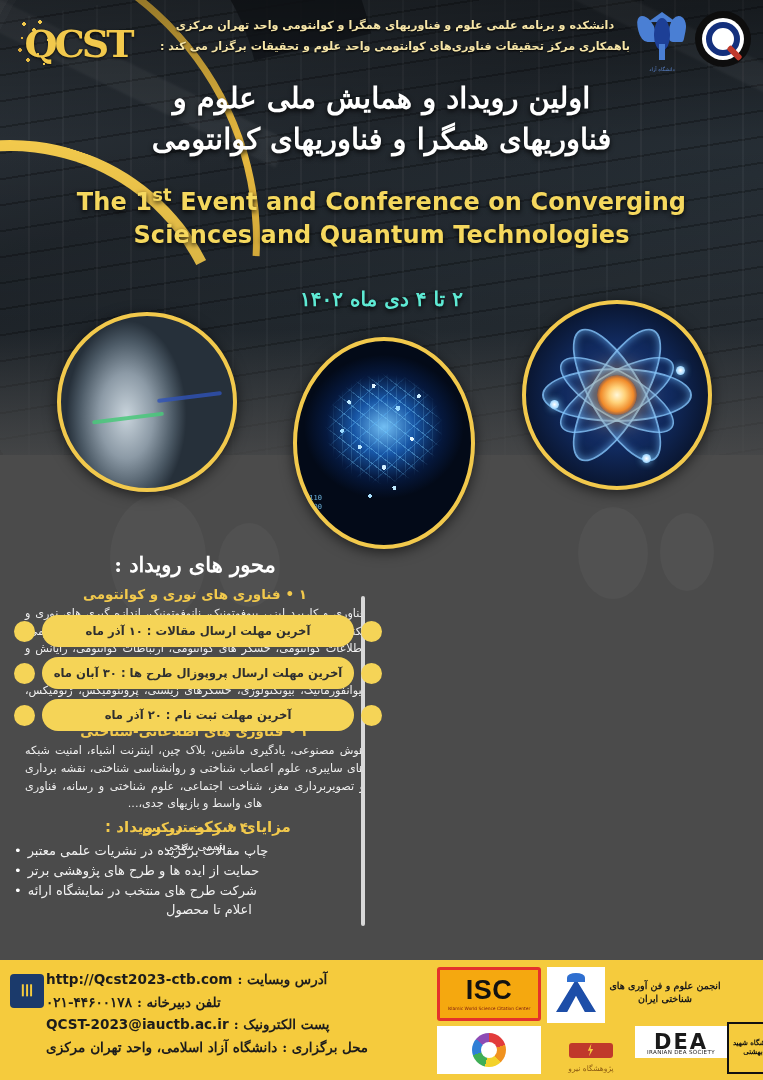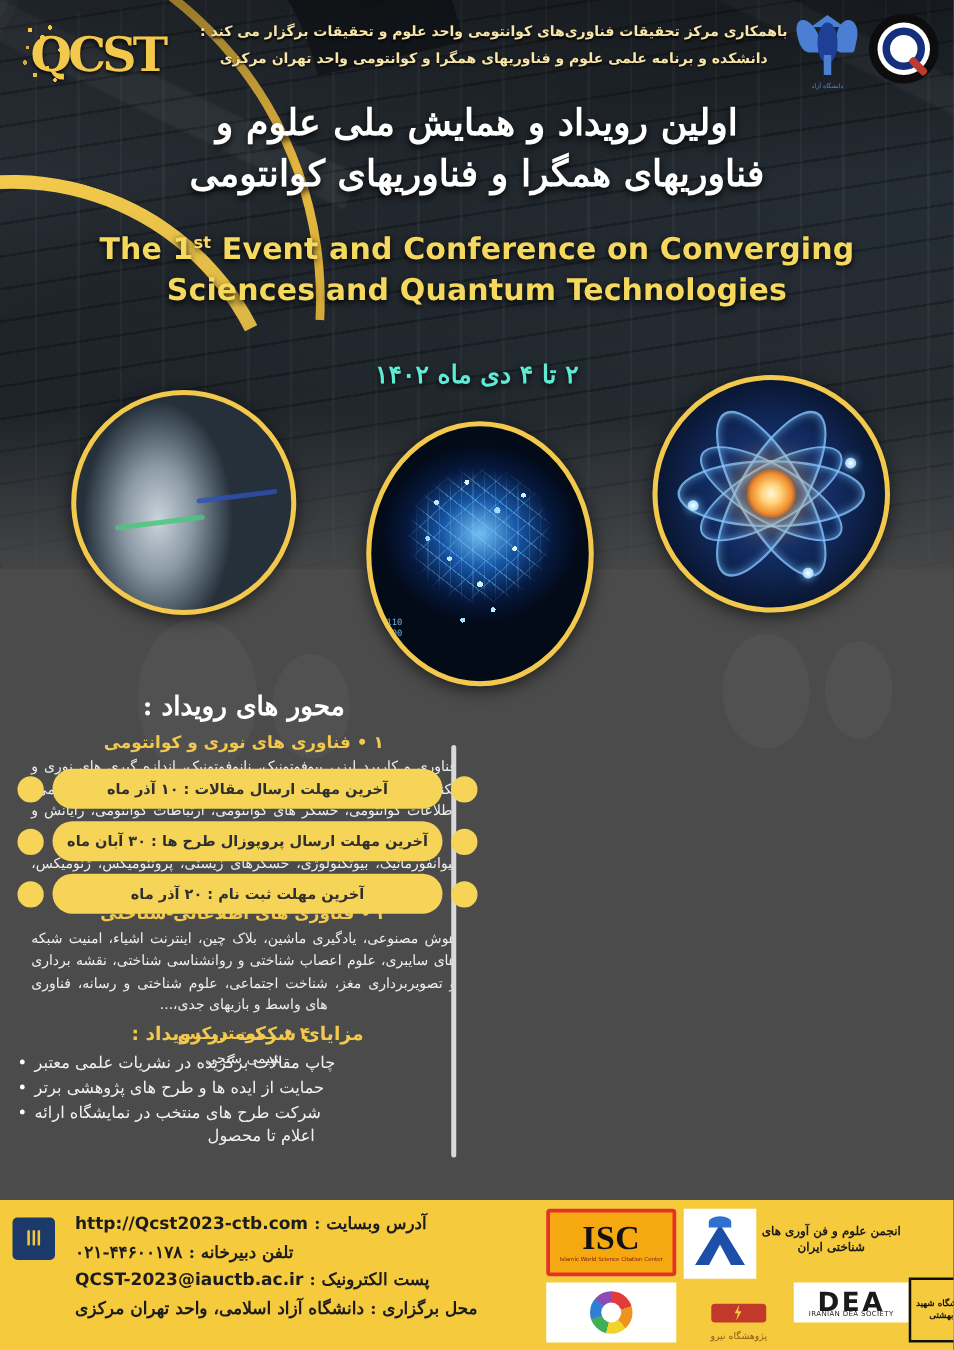--- a/index.html
+++ b/index.html
@@ -93,21 +93,21 @@
     color:#ffffff; direction:rtl; line-height:1.42;
     font-size:29px; font-weight:bold; text-shadow:0 2px 5px rgba(0,0,0,.85);
     font-family:"DejaVu Serif","Liberation Serif",serif;
   }
   .title-en{
     position:absolute; top:183px; left:0; width:763px; text-align:center; z-index:9;
     color:#f5d85e; direction:ltr; line-height:1.38;
     font-size:24px; font-weight:bold; text-shadow:0 2px 5px rgba(0,0,0,.9);
     letter-spacing:.1px;
   }
-  .title-en sup{font-size:13px; vertical-align:super;}
+  .title-en sup{font-size:18px; vertical-align:super;}
   .date-fa{
     position:absolute; top:287px; left:0; width:763px; text-align:center; z-index:9;
     color:#5eead4; direction:rtl; font-size:20px; font-weight:bold;
     text-shadow:0 2px 5px rgba(0,0,0,.9);
     font-family:"DejaVu Serif","Liberation Serif",serif;
   }
 
   
   .circ{position:absolute; border-radius:50%; border:4px solid #f2c94c; overflow:hidden; z-index:10;
     box-shadow:0 3px 14px rgba(0,0,0,.6);}
@@ -192,21 +192,21 @@
   .ben-cont{color:#f2f2f2; font-size:13px; line-height:1.52; text-align:center; padding-left:22px;}
 
   
   .footer{position:absolute; bottom:0; left:0; width:763px; height:120px; background:#f5cb3d; z-index:20;
     display:flex; align-items:stretch;}
   .f-logos{width:336px; position:relative; padding:4px 6px;}
   .lg{position:absolute; background:#fff; display:flex; align-items:center; justify-content:center; overflow:hidden;}
   .isc{left:10px; top:7px; width:104px; height:54px; background:#e4322b; border-radius:3px; flex-direction:column; padding:3px;}
   .isc .inner{width:100%; height:100%; background:#f5a80f; display:flex; flex-direction:column; align-items:center; justify-content:center;}
   .isc .big{font-size:27px; font-weight:bold; color:#111; letter-spacing:.5px; line-height:1;
-    font-family:Liberation Serif, serif;}
+    font-family:Liberation Sans, sans-serif;}
   .isc .small{font-size:4.4px; color:#7a1713; margin-top:2px;}
   .cogn{left:120px; top:7px; width:58px; height:56px;}
   .cogn .tri{width:40px;height:34px;background:#1d4ea8;clip-path:polygon(50% 4%,100% 100%,72% 100%,50% 52%,28% 100%,0 100%);}
   .cogn .cap2{position:absolute;top:6px;left:20px;width:18px;height:9px;background:#2f6fd0;border-radius:50% 50% 0 0;}
   .cogn-name{position:absolute; left:182px; top:20px; width:112px; text-align:center; direction:rtl;
     font-size:9.5px; color:#1a1a1a; font-weight:bold; line-height:1.35;
     font-family:"DejaVu Serif","Liberation Serif",serif;}
   .gear{left:10px; top:66px; width:104px; height:48px;}
   .gear .ring{width:34px;height:34px;border-radius:50%;
     background:conic-gradient(#e23b3b 0 20%, #f0921f 20% 38%, #f3d22a 38% 54%, #3fae56 54% 70%, #2f7fd6 70% 86%, #8d4bb5 86% 100%);
@@ -228,21 +228,21 @@
   .sbu .t{font-size:7px;color:#111;direction:rtl;text-align:center;line-height:1.25;font-weight:bold;
     font-family:"DejaVu Serif","Liberation Serif",serif;}
 
   .f-contact{flex:1; position:relative; padding:8px 10px 4px 0; direction:rtl;}
   .f-icon{position:absolute; left:10px; top:14px; width:34px; height:34px; background:#1b3a6b; border-radius:4px;
     display:flex; align-items:center; justify-content:center;}
   .f-icon .glyph{color:#f5cb3d; font-size:15px; font-weight:bold; direction:rtl;
     font-family:"DejaVu Serif","Liberation Serif",serif;}
   .c-line{display:flex; justify-content:flex-end; align-items:baseline; gap:5px;
     color:#1c1c1c; font-size:13.4px; font-weight:bold; line-height:1.62; padding-left:46px;}
-  .c-val{direction:ltr; unicode-bidi:embed; font-size:13.6px; font-weight:bold;margin-left:14px;}
+  .c-val{direction:ltr; unicode-bidi:embed; font-size:13.6px; font-weight:bold;}
   .c-val.fa{direction:rtl; font-family:"DejaVu Serif","Liberation Serif",serif;}
   .c-lbl{font-family:"DejaVu Serif","Liberation Serif",serif;}
 </style>
 </head>
 <body>
 
 <div class="poster">
 
   <div class="hero">
     <div class="mullions"></div>
@@ -252,22 +252,22 @@
     <div class="swoosh sw1"></div>
     <div class="swoosh sw2"></div>
   </div>
 
   <div class="logo-qcst">
     <div class="pixdots"></div>
     <span class="q-word">QCST</span>
   </div>
 
   <div class="hdr-text">
+    <div>دانشکده و برنامه علمی علوم و فناوریهای همگرا و کوانتومی واحد تهران مرکزی</div>
     <div>باهمکاری مرکز تحقیقات فناوری‌های کوانتومی واحد علوم و تحقیقات برگزار می کند :</div>
-    <div>دانشکده و برنامه علمی علوم و فناوریهای همگرا و کوانتومی واحد تهران مرکزی</div>
   </div>
 
   <div class="hdr-logos">
     <div class="logo-circ">
       <div class="ring1"></div>
       <div class="ring2"></div>
       <div class="tail"></div>
     </div>
     <div class="logo-iau">
       <div class="wing wl"></div>

